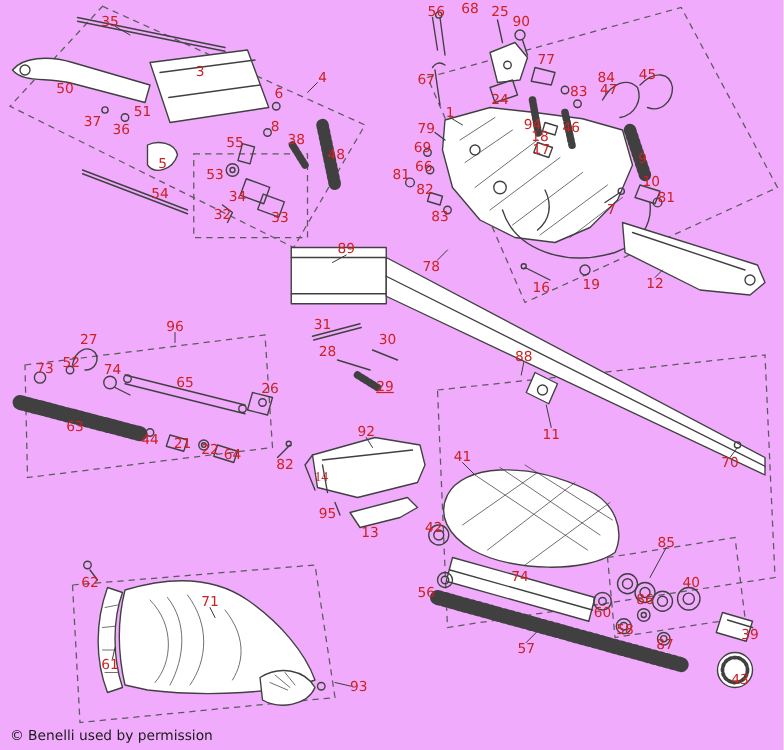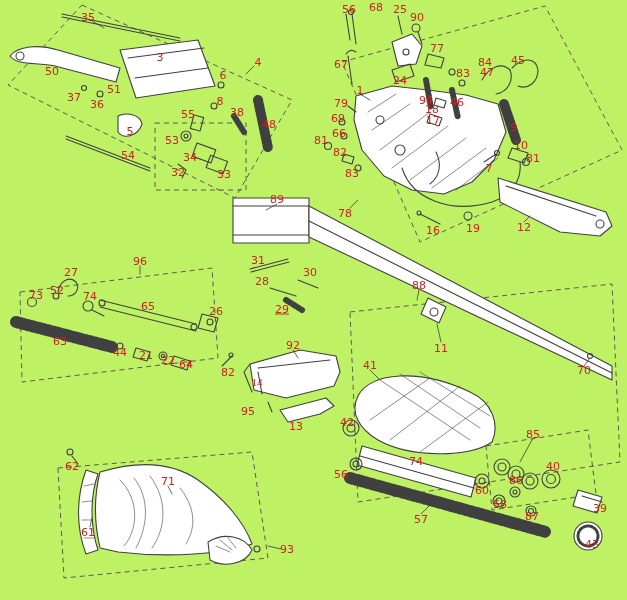--- a/index.html
+++ b/index.html
@@ -1,17 +1,17 @@
 <!DOCTYPE html>
 <html style="--label-color: #cc2222; --line-color: #404040;"><head>
 <meta charset="utf-8">
 <style>
   html,body{margin:0;padding:0;background:#ffffff;}
   body{font-family:"DejaVu Sans","Liberation Sans",sans-serif;}
-  .canvas{position:relative;width:627px;height:600px;background:#bef264;overflow:hidden;}
+  .canvas{position:relative;width:627px;height:600px;background:#f0abfc;overflow:hidden;}
   svg{position:absolute;left:0;top:0;}
   .group-box{fill:none;stroke:#5a5a5a;stroke-width:1;stroke-dasharray:5 4;}
   .art, .art *{stroke:var(--line-color,#404040);fill:none;stroke-width:1.1;stroke-linejoin:round;stroke-linecap:round;}
   .art .solid{fill:#ffffff;}
   .art .thin{stroke-width:0.6;}
   .art .spring{stroke-width:10;stroke-dasharray:2 2.6;}
   .art .spring-m{stroke-width:12;stroke-dasharray:2.4 3;}
   .art .spring-s{stroke-width:6;stroke-dasharray:1.6 2;}
   .art .knurl{stroke-width:3;stroke-dasharray:2 1.8;}
   .leaders line{stroke:#3c3c3c;stroke-width:0.8;}
@@ -274,46 +274,47 @@
       <span class="part-label" style="left: 140px; top: 261px;">96</span>
       <span class="part-label" style="left: 258px; top: 260px;">31</span>
       <span class="part-label" style="left: 71px; top: 272px;">27</span>
       <span class="part-label" style="left: 310px; top: 272px;">30</span>
       <span class="part-label" style="left: 262px; top: 281px;">28</span>
       <span class="part-label" style="left: 419px; top: 285px;">88</span>
       <span class="part-label" style="left: 57px; top: 290px;">52</span>
       <span class="part-label" style="left: 36px; top: 295px;">73</span>
       <span class="part-label" style="left: 90px; top: 296px;">74</span>
       <span class="part-label" style="left: 148px; top: 306px;">65</span>
-      <span class="part-label" style="left: 282px; top: 309px; text-decoration: underline;">29</span>
+      <span class="part-label" style="left: 308px; top: 309px; text-decoration: underline;">29</span>
       <span class="part-label" style="left: 216px; top: 311px;">26</span>
       <span class="part-label" style="left: 60px; top: 341px;">63</span>
       <span class="part-label" style="left: 293px; top: 345px;">92</span>
       <span class="part-label" style="left: 441px; top: 348px;">11</span>
       <span class="part-label" style="left: 120px; top: 352px;">44</span>
       <span class="part-label" style="left: 146px; top: 355px;">21</span>
       <span class="part-label" style="left: 168px; top: 360px;">22</span>
       <span class="part-label" style="left: 186px; top: 364px;">64</span>
       <span class="part-label" style="left: 370px; top: 365px;">41</span>
       <span class="part-label" style="left: 584px; top: 370px;">70</span>
       <span class="part-label" style="left: 228px; top: 372px;">82</span>
       <span class="part-label" style="left: 257px; top: 382px; font-family: Liberation Serif, serif;">14</span>
-      <span class="part-label" style="left: 248px; top: 411px;">95</span>
+      <span class="part-label" style="left: 262px; top: 411px;">95</span>
       <span class="part-label" style="left: 347px; top: 422px;">42</span>
       <span class="part-label" style="left: 296px; top: 426px;">13</span>
       <span class="part-label" style="left: 533px; top: 434px;">85</span>
       <span class="part-label" style="left: 416px; top: 461px;">74</span>
       <span class="part-label" style="left: 553px; top: 466px;">40</span>
       <span class="part-label" style="left: 72px; top: 466px;">62</span>
       <span class="part-label" style="left: 341px; top: 474px;">56</span>
       <span class="part-label" style="left: 516px; top: 480px;">86</span>
       <span class="part-label" style="left: 168px; top: 481px;">71</span>
       <span class="part-label" style="left: 482px; top: 490px;">60</span>
       <span class="part-label" style="left: 500px; top: 504px;">58</span>
       <span class="part-label" style="left: 600px; top: 508px;">39</span>
       <span class="part-label" style="left: 532px; top: 516px;">87</span>
       <span class="part-label" style="left: 421px; top: 519px;">57</span>
       <span class="part-label" style="left: 88px; top: 532px;">61</span>
       <span class="part-label" style="left: 592px; top: 544px;">43</span>
       <span class="part-label" style="left: 287px; top: 549px; text-align: center;">93</span>
     </div>
 
+  <div class="copyright">© Benelli used by permission</div>
 </div>
 
 </body></html>

